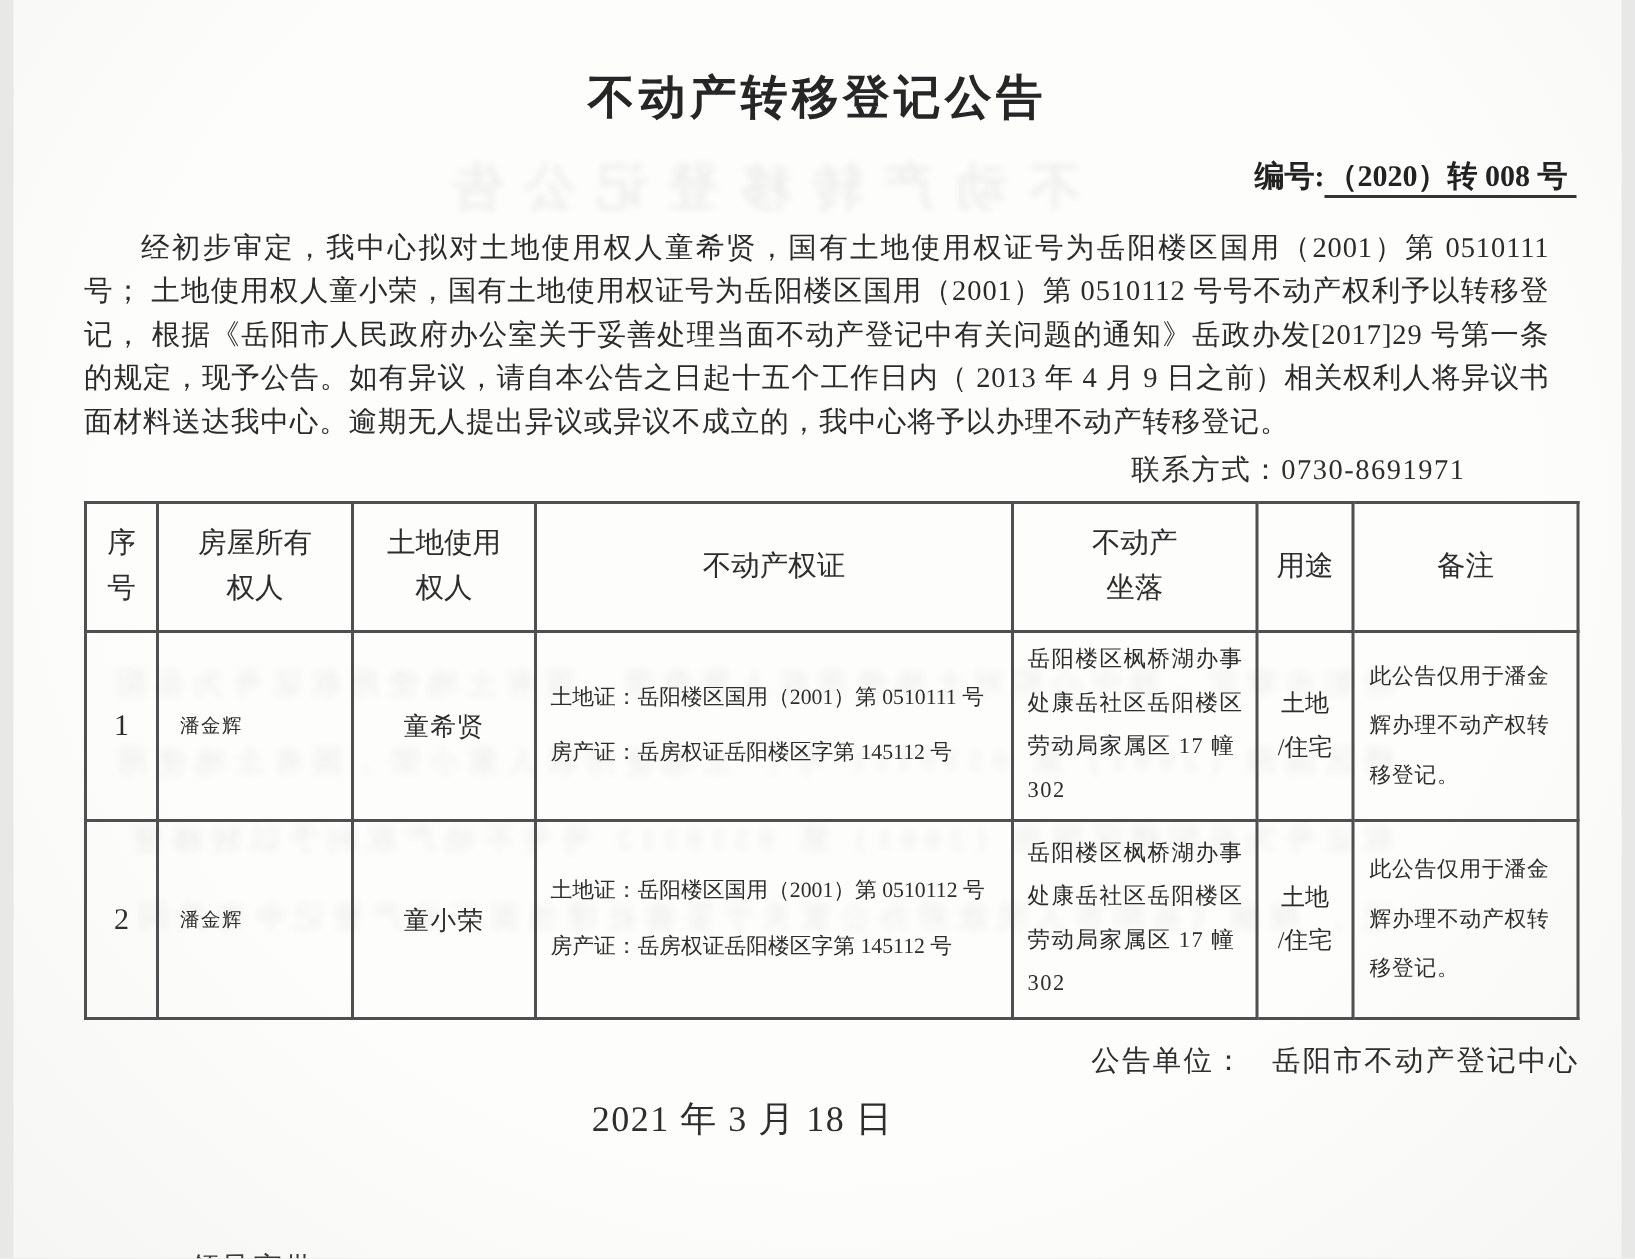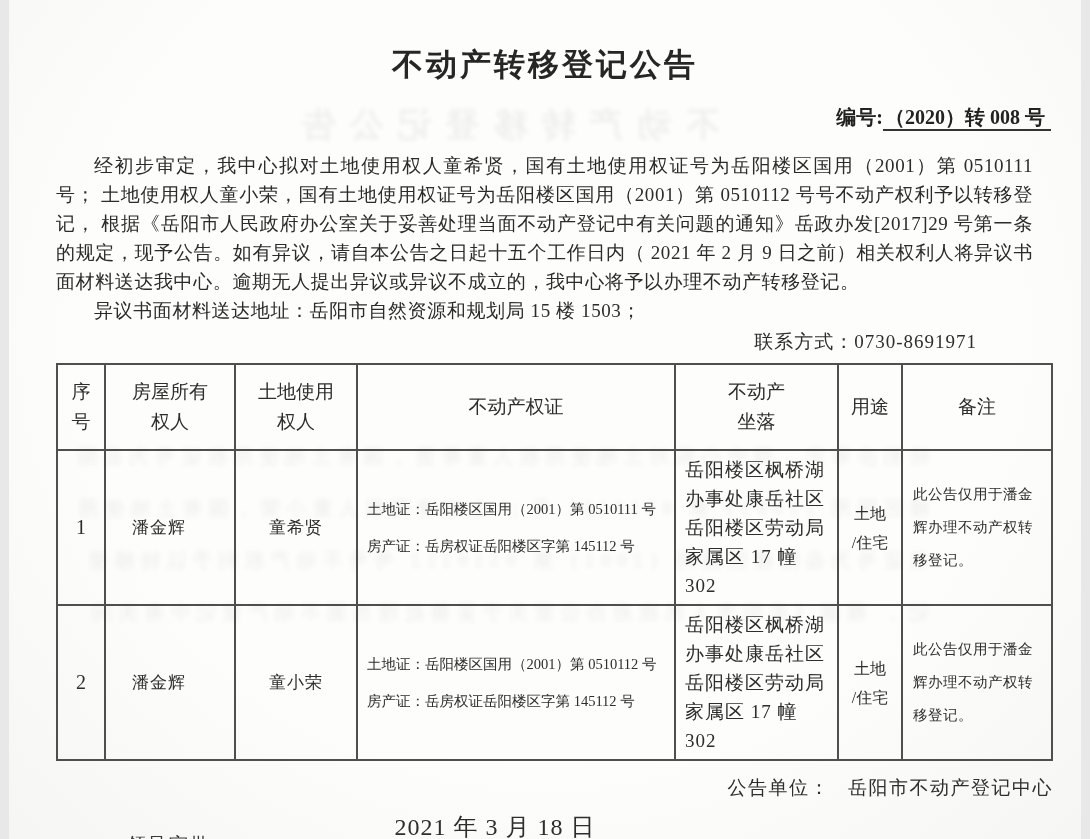--- a/index.html
+++ b/index.html
@@ -91,25 +91,25 @@
     font-weight: normal;
     line-height: 30px;
     text-align: center;
     white-space: pre-line;
     height: 86px;
   }
   .row-1 { height: 120px; }
   .row-2 { height: 132px; }
 
   .cell-seq   { text-align: center; font-size: 20px; }
-  .cell-owner { text-align: left; padding-left: 26px; font-size: 17px; letter-spacing: 1px; }
+  .cell-owner { text-align: left; padding-left: 14px; font-size: 13px; letter-spacing: 1px; }
   .cell-land  { text-align: center; font-size: 17px; letter-spacing: 1px; }
   .cell-cert  { text-align: left; padding: 0 6px 0 9px; font-size: 14.5px;
                 line-height: 37px; white-space: pre-line; }
-  .cell-loc   { text-align: left; padding: 4px 6px 4px 9px; font-size: 19px;
+  .cell-loc   { text-align: left; padding: 4px 6px 4px 9px; font-size: 15px;
                 line-height: 29px; letter-spacing: 1px; }
   .cell-use   { text-align: center; font-size: 16px; line-height: 29px; white-space: pre-line; }
   .cell-rem   { text-align: left; padding: 4px 6px 4px 10px; font-size: 14.5px;
                 line-height: 33px; letter-spacing: 0.5px; }
 
   
   .footer-unit {
     margin-top: 14px;
     text-align: right;
     padding-right: 28px;
@@ -141,22 +141,21 @@
   <div class="bleed bleed-1">不动产转移登记公告</div>
   <div class="bleed bleed-2">经初步审定，我中心拟对土地使用权人童希贤，国有土地使用权证号为岳阳楼区国用（2001）第 0510111 号； 土地使用权人童小荣，国有土地使用权证号为岳阳楼区国用（2001）第 0510112 号号不动产权利予以转移登记， 根据《岳阳市人民政府办公室关于妥善处理当面不动产登记中有关问题的通知》岳政办发[2017]29 号第一条的规定，现予公告。如有异议，请自本公告之日起十五个工作日内（ 2021 年 4 月 9 日之前）相关权利人将异议书面材料送达我中心。逾期无人提出异议或异议不成立的，我中心将予以办理不动产转移登记。</div>
 
   <div class="doc-title">不动产转移登记公告</div>
 
   <div class="ref-line">
     <span>编号:</span><span class="ref-num">（2020）转 008 号</span>
   </div>
 
   <div class="content">
-    <p class="body-par">经初步审定，我中心拟对土地使用权人童希贤，国有土地使用权证号为岳阳楼区国用（2001）第 0510111 号； 土地使用权人童小荣，国有土地使用权证号为岳阳楼区国用（2001）第 0510112 号号不动产权利予以转移登记， 根据《岳阳市人民政府办公室关于妥善处理当面不动产登记中有关问题的通知》岳政办发[2017]29 号第一条的规定，现予公告。如有异议，请自本公告之日起十五个工作日内（ 2021 年 2 月 9 日之前）相关权利人将异议书面材料送达我中心。逾期无人提出异议或异议不成立的，我中心将予以办理不动产转移登记。</p>
-    <p class="body-par">异议书面材料送达地址：岳阳市自然资源和规划局 15 楼 1503；</p>
+    <p class="body-par">经初步审定，我中心拟对土地使用权人童希贤，国有土地使用权证号为岳阳楼区国用（2001）第 0510111 号； 土地使用权人童小荣，国有土地使用权证号为岳阳楼区国用（2001）第 0510112 号号不动产权利予以转移登记， 根据《岳阳市人民政府办公室关于妥善处理当面不动产登记中有关问题的通知》岳政办发[2017]29 号第一条的规定，现予公告。如有异议，请自本公告之日起十五个工作日内（ 2013 年 4 月 9 日之前）相关权利人将异议书面材料送达我中心。逾期无人提出异议或异议不成立的，我中心将予以办理不动产转移登记。</p>
   </div>
   <div class="contact-line">联系方式：0730-8691971</div>
 
   <table class="reg-table">
     <colgroup>
       <col style="width:48px">
         <col style="width:130px">
         <col style="width:122px">
       <col style="width:318px">
         <col style="width:163px">

